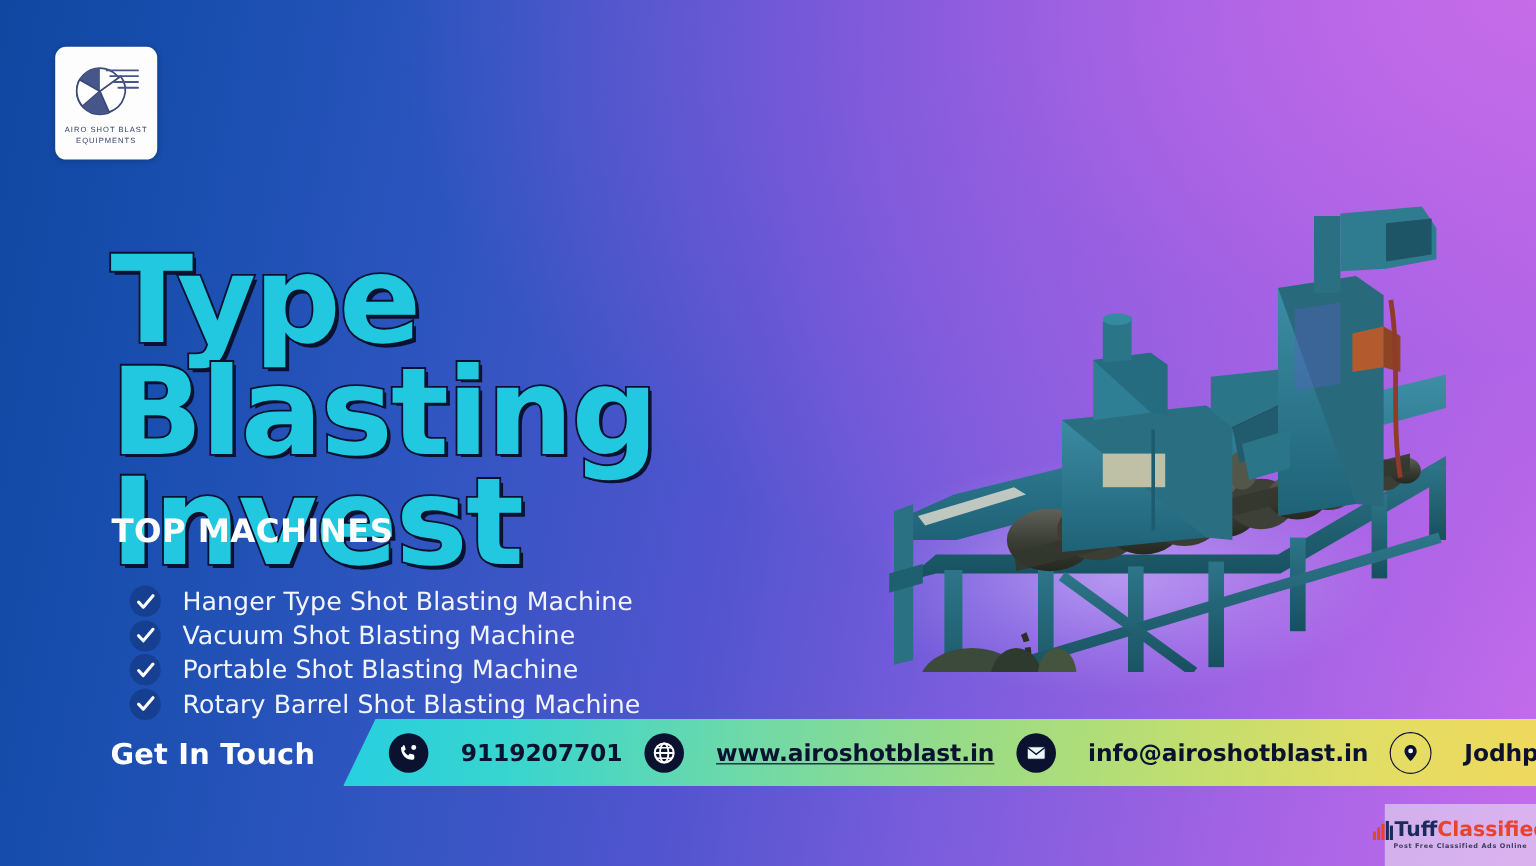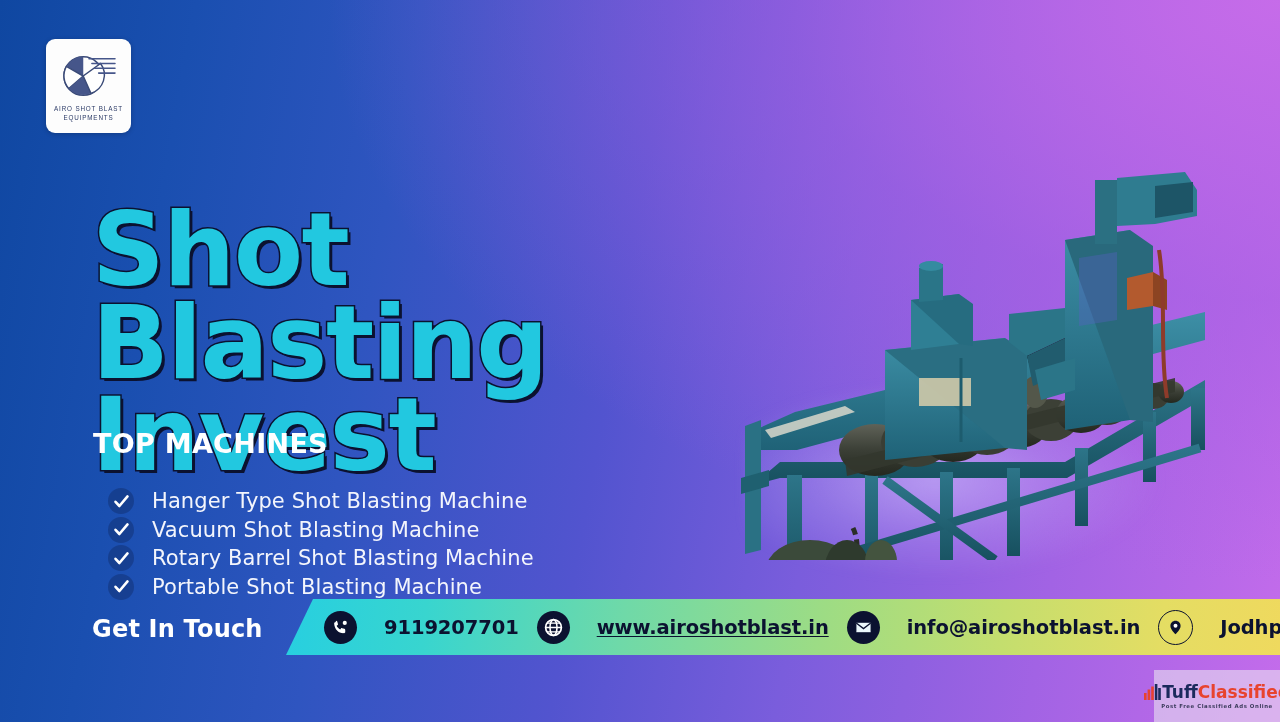--- a/index.html
+++ b/index.html
@@ -236,21 +236,21 @@
       <ellipse cx="75" cy="440" rx="44" ry="30" fill="#3b4a3a"></ellipse>
       <ellipse cx="112" cy="438" rx="22" ry="28" fill="#2e3a2d"></ellipse>
       <ellipse cx="146" cy="432" rx="16" ry="22" fill="#44543f"></ellipse>
 
       <path d="M10 296 L26 290 L26 420 L10 424 Z" fill="#2a7184"></path>
       <path d="M6 348 L34 340 L34 356 L6 364 Z" fill="#1f6070"></path>
     </svg>
   </div>
 
   <h1 class="headline">
-    <span class="l1">Shot Blasting</span>
+    <span class="l1">Type Blasting</span>
     <span class="l2">Invest</span>
   </h1>
 
 
   <div class="top-title">TOP MACHINES</div>
 
   <ul class="features">
     <li class="feat">
       <span class="tick">
         <svg width="17" height="17" viewBox="0 0 17 17">
@@ -266,29 +266,29 @@
           </svg>
       </span>
       <span class="feat-label">Vacuum Shot Blasting Machine</span>
     </li>
     <li class="feat">
       <span class="tick">
         <svg width="17" height="17" viewBox="0 0 17 17">
             <path d="M2.5 8.8 L6.4 13 L14.5 3.4" stroke="#ffffff" stroke-width="2.6" fill="none" stroke-linecap="round" stroke-linejoin="round"></path>
           </svg>
       </span>
-      <span class="feat-label">Rotary Barrel Shot Blasting Machine</span>
+      <span class="feat-label">Portable Shot Blasting Machine</span>
     </li>
     <li class="feat">
       <span class="tick">
         <svg width="17" height="17" viewBox="0 0 17 17">
             <path d="M2.5 8.8 L6.4 13 L14.5 3.4" stroke="#ffffff" stroke-width="2.6" fill="none" stroke-linecap="round" stroke-linejoin="round"></path>
           </svg>
       </span>
-      <span class="feat-label">Portable Shot Blasting Machine</span>
+      <span class="feat-label">Rotary Barrel Shot Blasting Machine</span>
     </li>
   </ul>
 
   <div class="git">Get In Touch</div>
 
   <div class="contact-bar">
 
     <div class="citem">
       <span class="cicon filled">
         <svg width="19" height="19" viewBox="0 0 24 24">

